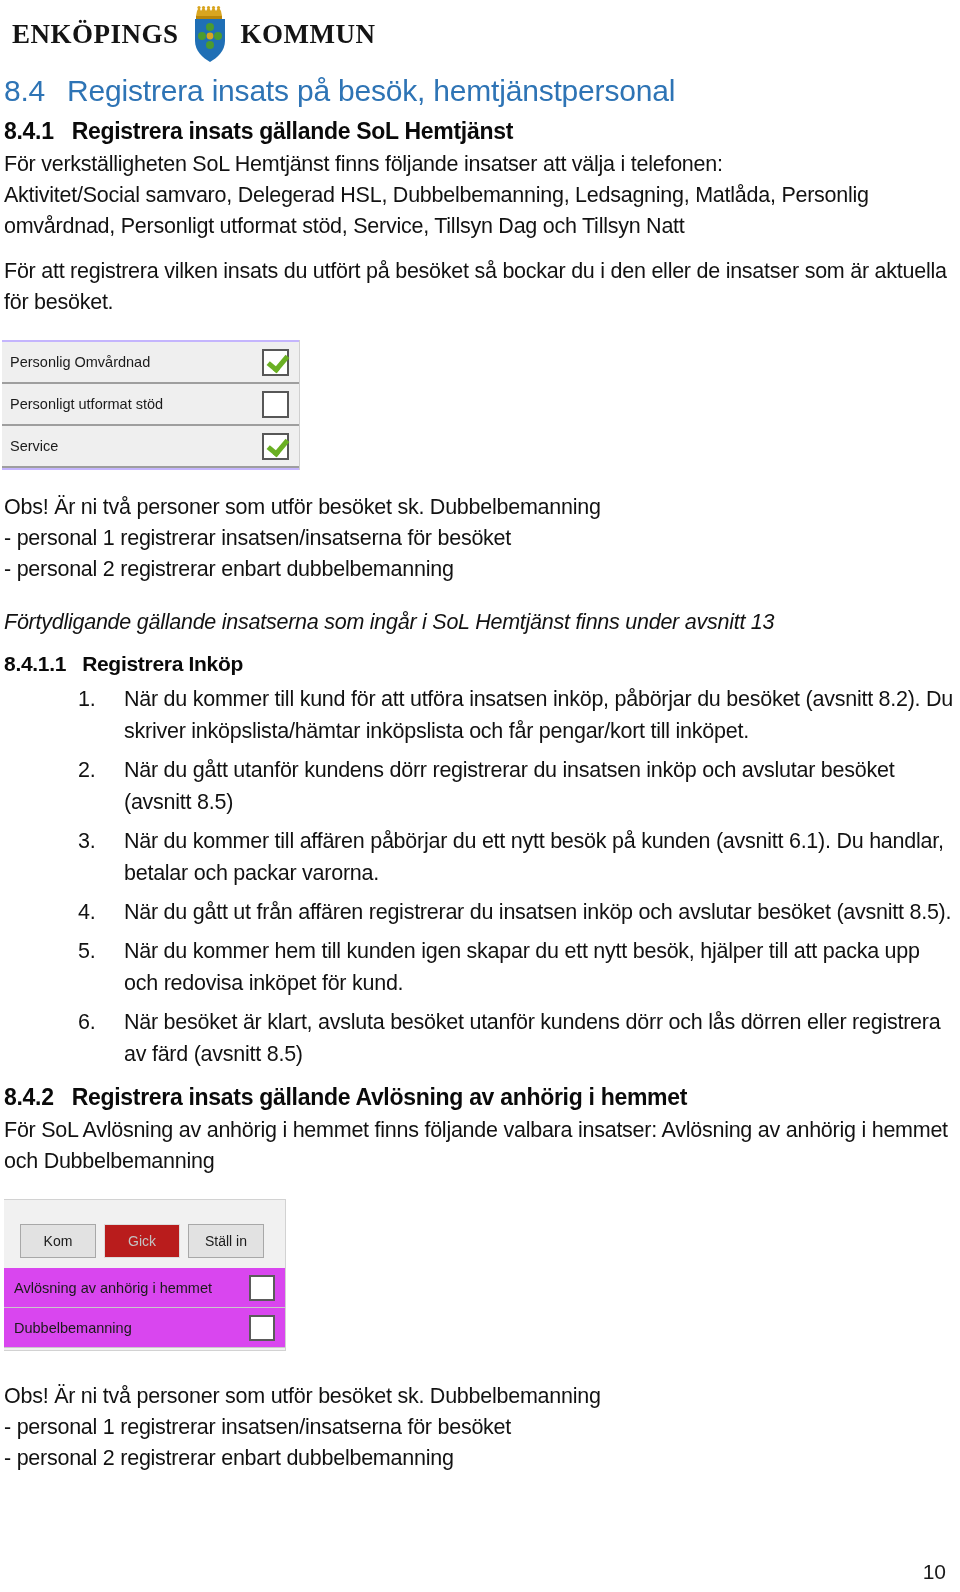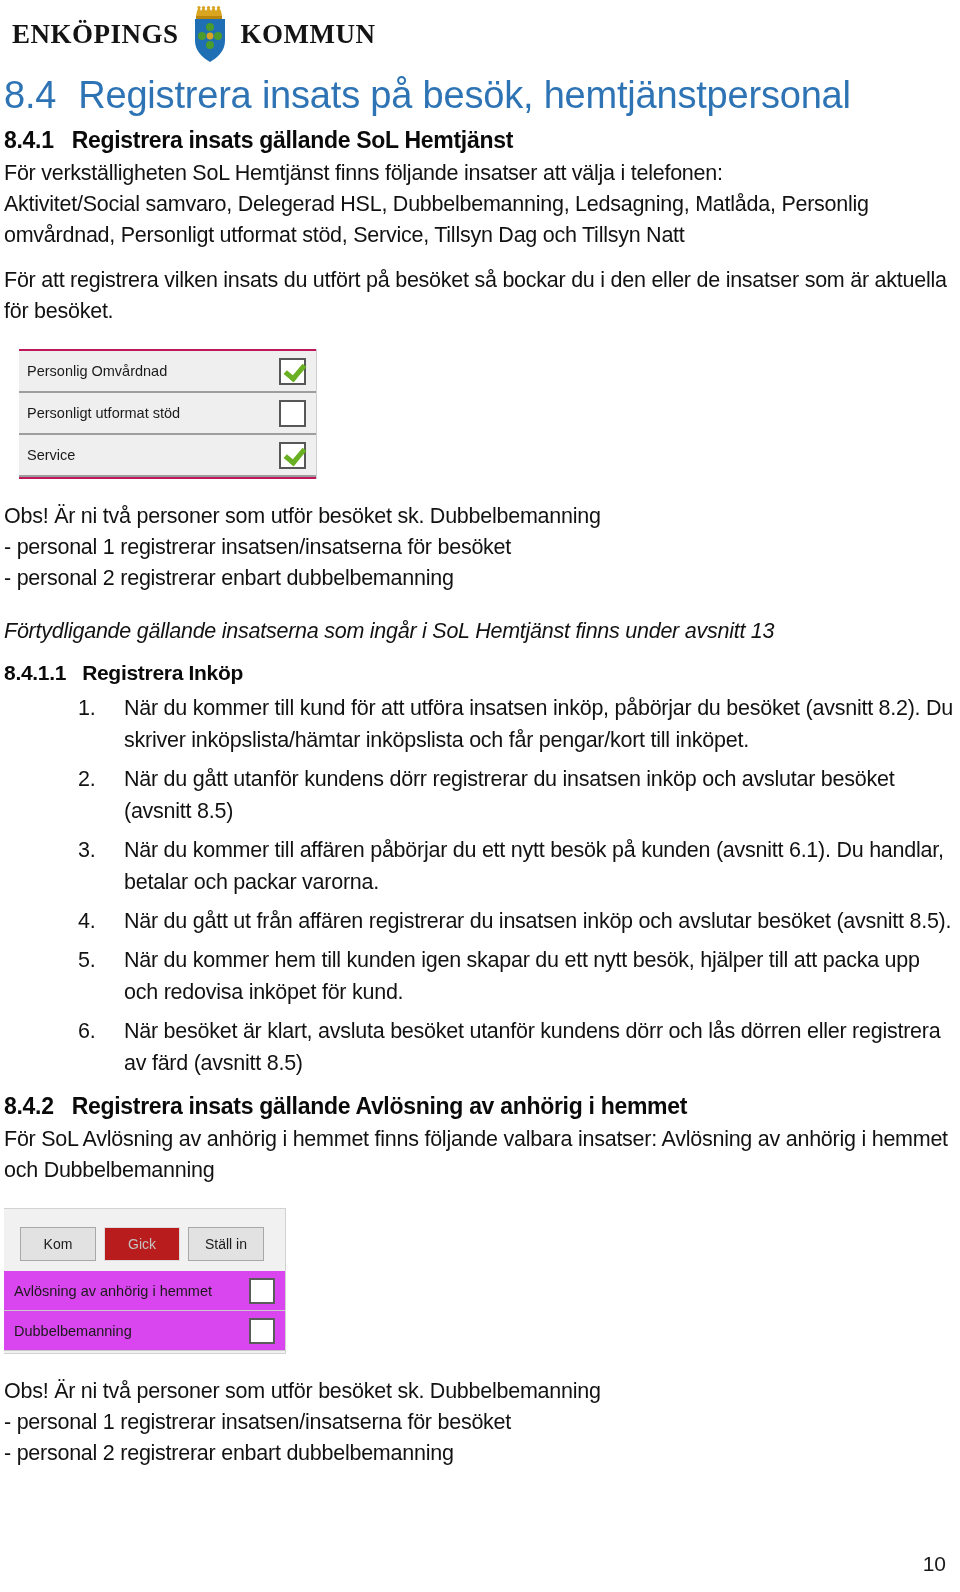--- a/index.html
+++ b/index.html
@@ -49,21 +49,21 @@
     width: 40px;
     height: 58px;
     position: relative;
     flex: none;
   }
   .crest svg { display: block; }
 
   
   .h1 {
     color: #2E74B5;
-    font-size: 38px;
+    font-size: 30px;
     font-weight: normal;
     margin: 6px 0 10px 4px;
     letter-spacing: -0.2px;
     white-space: nowrap;
   }
   .h1 .num { margin-right: 22px; }
 
   .h2 {
     color: #0a0a0a;
     font-size: 23px;
@@ -136,23 +136,23 @@
   }
 
   
   .shot {
     background: #f2f2f2;
     border: 1px solid #d7d7d7;
     box-sizing: border-box;
   }
   .shot-1 {
     width: 298px;
-    margin: 0 0 0 19px;
+    margin: 0 0 0 2px;
     padding: 2px 0 2px 0;
-    background: #be185d;
+    background: #c4b5fd;
     border: none;
     border-right: 1px solid #cfcfcf;
   }
   .opt-row {
     display: flex;
     align-items: center;
     justify-content: space-between;
     height: 42px;
     padding: 0 10px 0 8px;
     background: #efefef;
@@ -183,25 +183,25 @@
     width: 15px;
     height: 8px;
     border-left: 5px solid #6ab023;
     border-bottom: 5px solid #6ab023;
     transform: rotate(-50deg);
   }
 
   
   .shot-2 {
     width: 282px;
-    margin: 0 0 0 4px;
+    margin: 0 0 8px 4px;
     background: #f1f1f1;
     border: 1px solid #d2d2d2;
     border-left: none;
-    padding: 18px 0 2px 0;
+    padding: 24px 0 2px 0;
     box-sizing: border-box;
   }
   .btn-row {
     display: flex;
     gap: 8px;
     padding: 0 8px 10px 16px;
   }
   .btn {
     min-width: 76px;
     height: 34px;
@@ -235,21 +235,21 @@
     border: 2px solid #5b5b5b;
     background: #ffffff;
     box-sizing: border-box;
     flex: none;
   }
 
   
   .page-number {
     position: absolute;
     right: 14px;
-    bottom: 16px;
+    bottom: 8px;
     font-size: 21px;
     color: #1a1a1a;
     font-family: "Liberation Sans", sans-serif;
   }
 </style>
 </head>
 <body>
 
 <div class="page">
 

